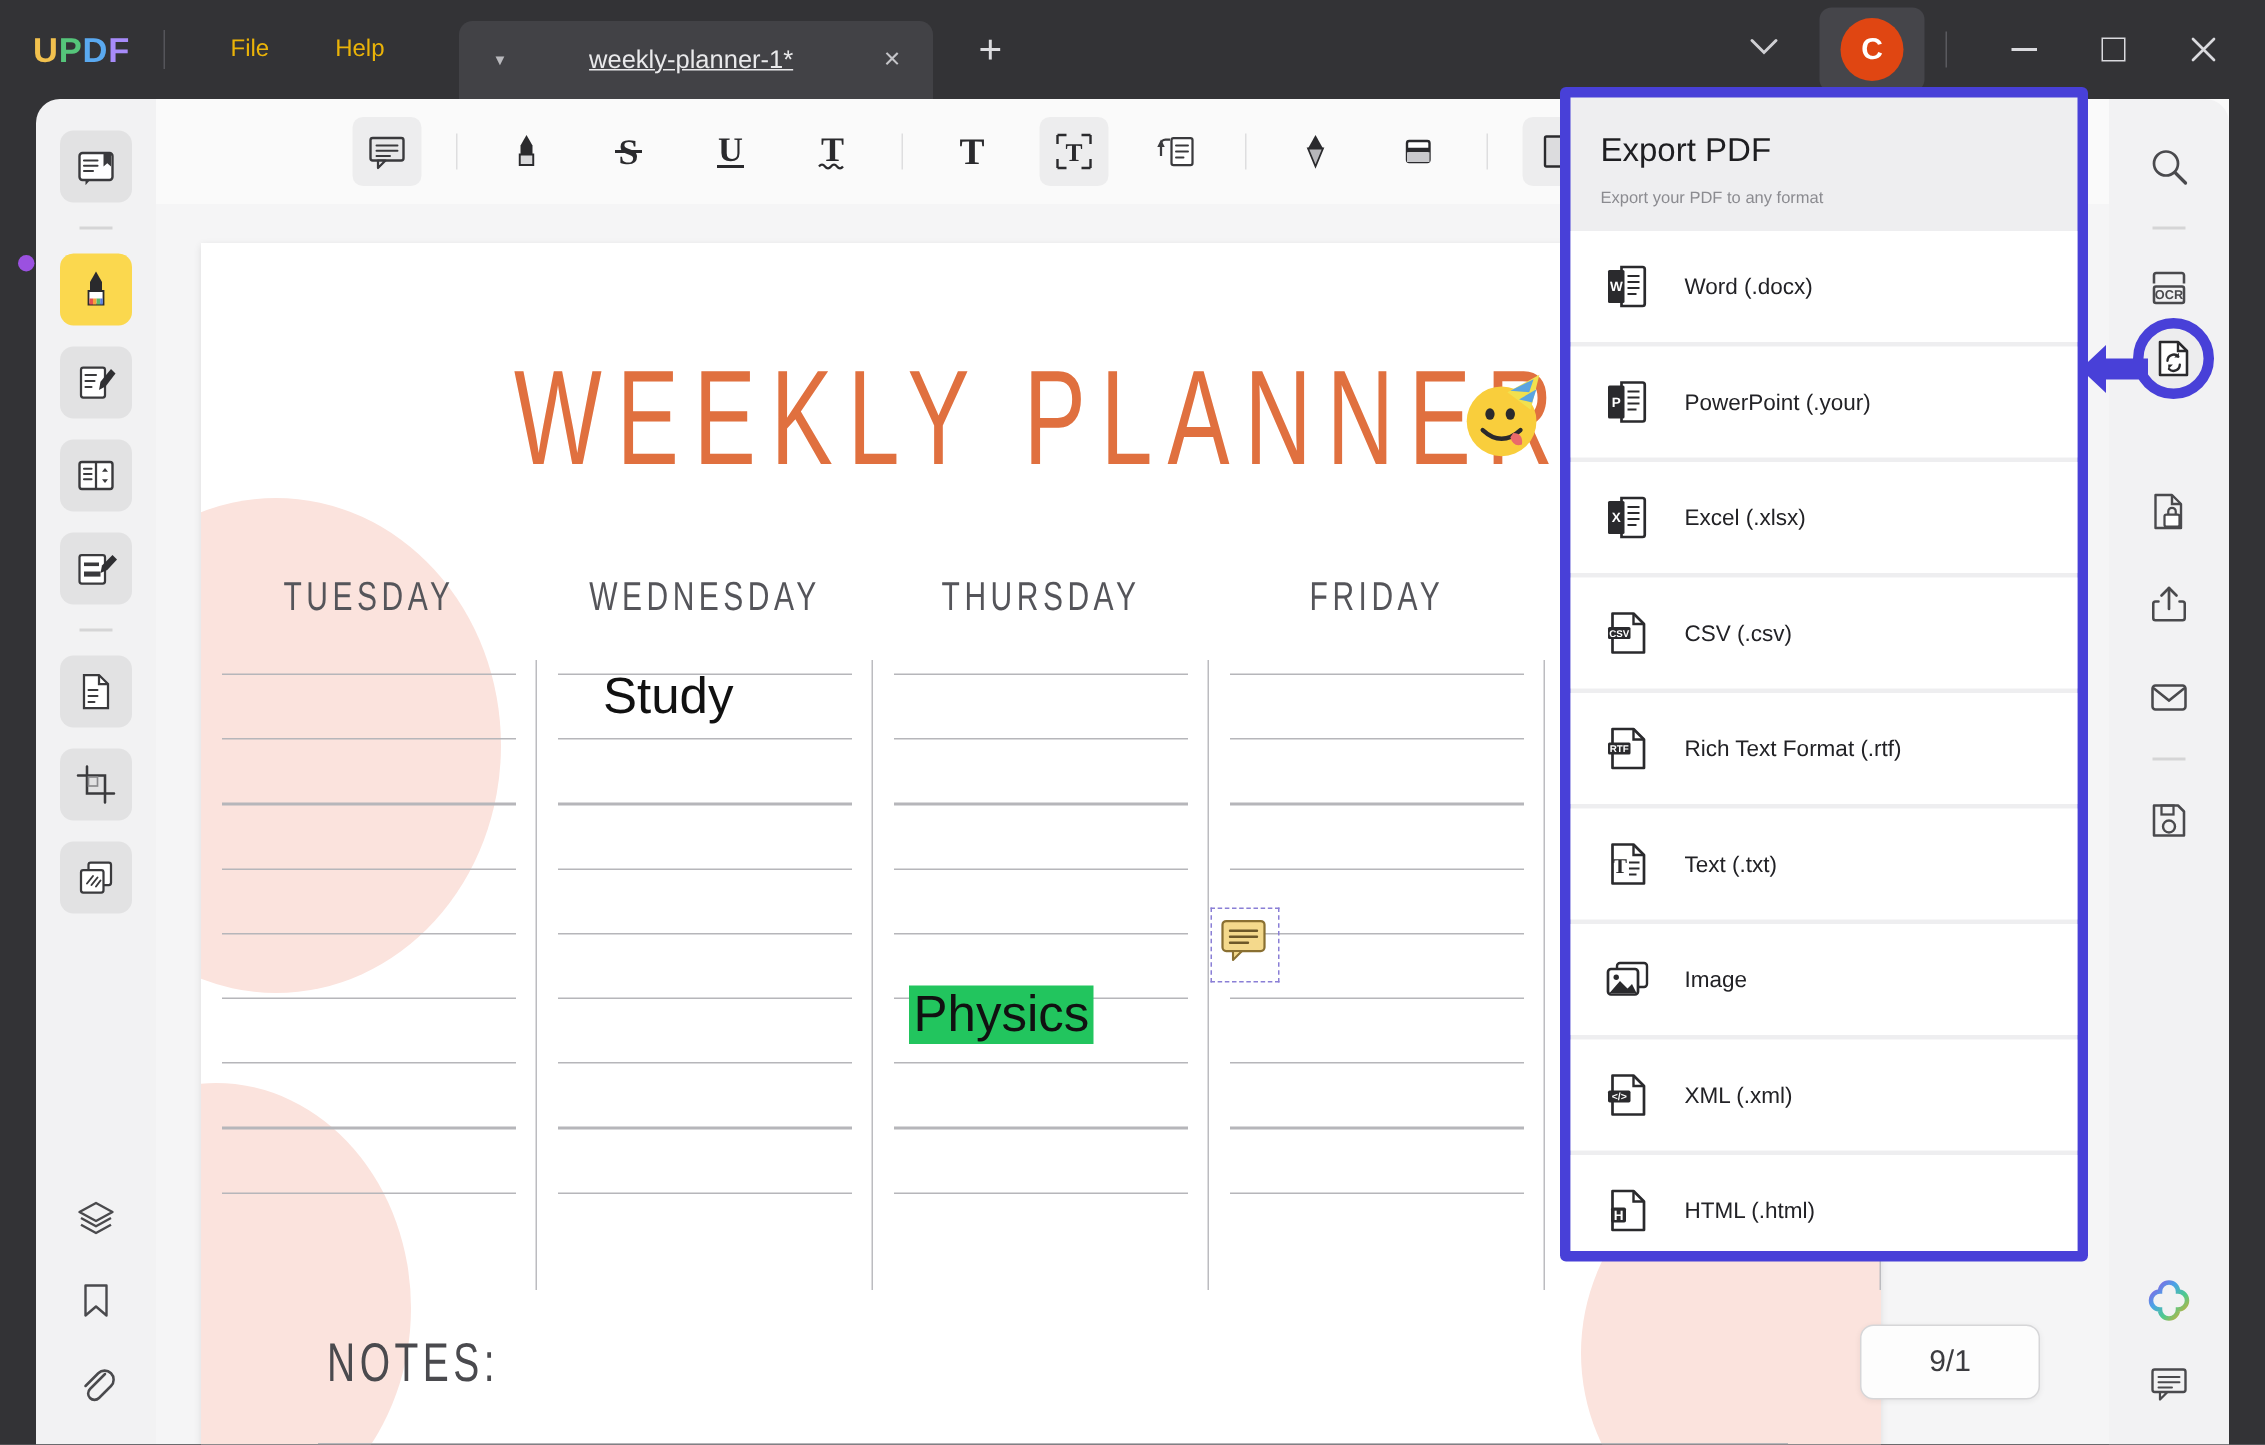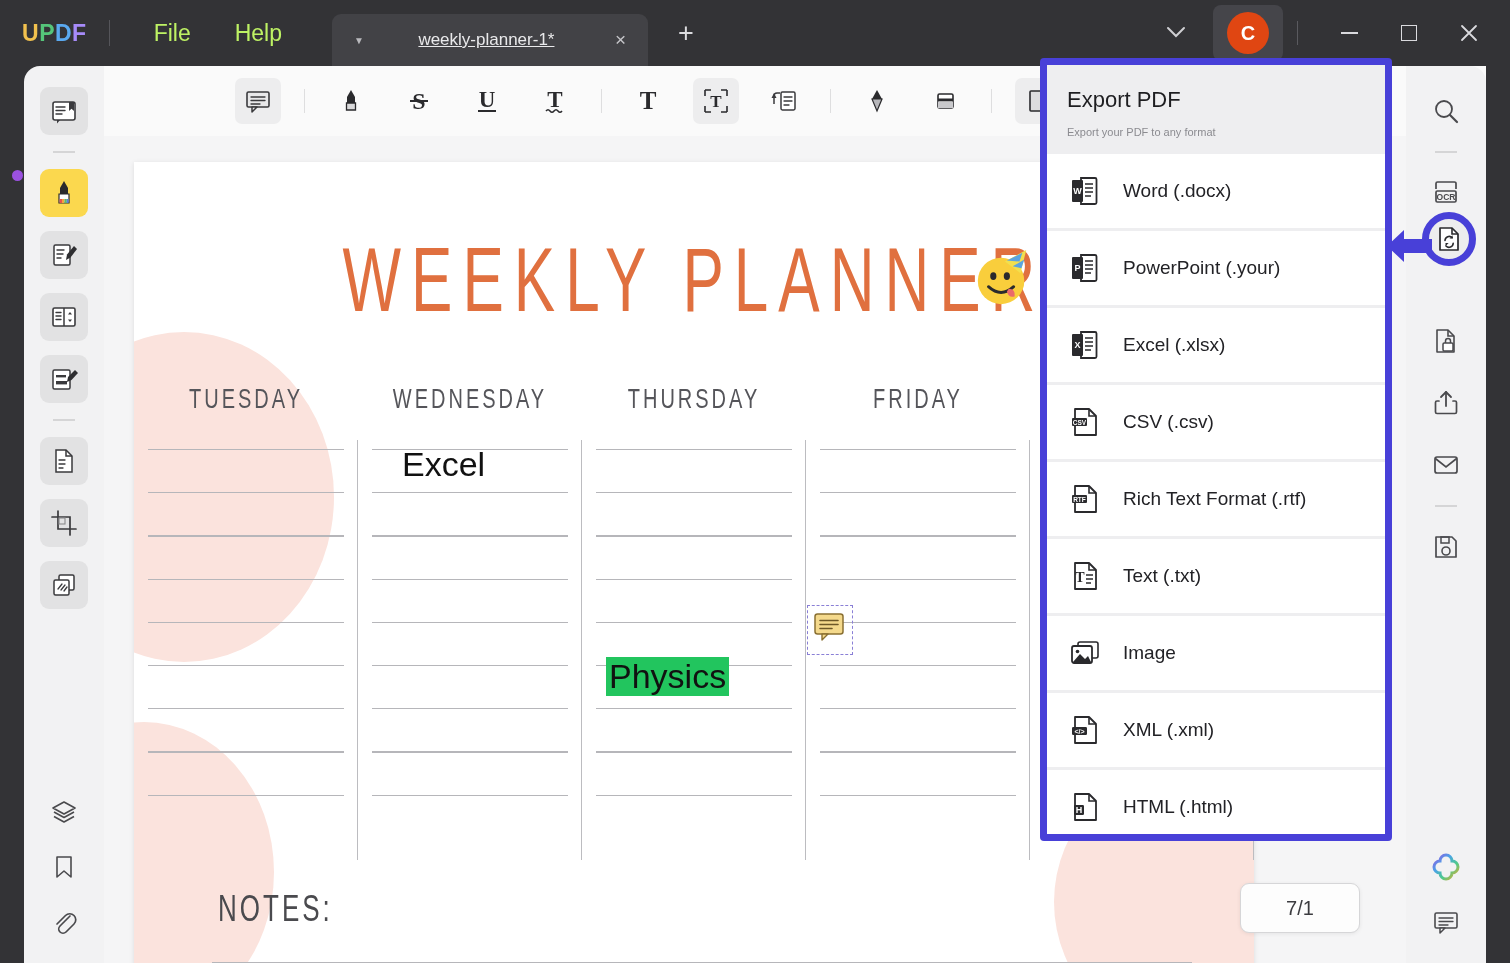--- a/index.html
+++ b/index.html
@@ -28,21 +28,21 @@
     font-size: 23px; font-weight: bold;
     letter-spacing: 0.5px;
     display: flex;
   }
   .logo span { display: inline-block; }
   .tb-div {
     width: 1px; height: 26px; background: #55555a;
     margin: 0 22px;
   }
   .menu-item {
-    font-size: 23px; color: #bef264;
+    font-size: 16px; color: #eab308;
     padding: 6px 22px;
     cursor: default;
   }
   .tab {
     position: relative;
     margin-left: 28px;
     width: 316px; height: 52px;
     background: #424246;
     border-radius: 9px 9px 0 0;
     display: flex; align-items: center;
@@ -276,21 +276,21 @@
   .export-sub { font-size: 11px; color: #8b8b90; margin-top: 13px; }
   .export-list { flex: 1; }
   .export-row {
     height: 74px; background: #ffffff;
     display: flex; align-items: center;
     padding-left: 22px;
     margin-bottom: 3px;
     cursor: pointer;
   }
   .fmt-icon { width: 32px; height: 32px; margin-right: 22px; flex-shrink:0;}
-  .fmt-label { font-size: 19px; color: #222226; }
+  .fmt-label { font-size: 15px; color: #222226; }
 
   
   .blue-arrow {
     position: absolute; left: 1386px; top: 228px;
     z-index: 50;
   }
   .focus-ring {
     position: absolute; left: 1422px; top: 212px;
     width: 54px; height: 54px;
     border: 7px solid #4840d8;
@@ -573,21 +573,21 @@
               <div class="line"></div>
               <div class="line"></div>
           </div>
         </div>
 
         <div class="day-col">
           <div class="day-name">WEDNESDAY</div>
           <div class="col-div"></div>
           <div class="lines">
             <div class="line" style="position:relative">
-              <span class="study-text">Excel</span>
+              <span class="study-text">Study</span>
             </div>
             <div class="line"></div>
               <div class="line"></div>
             <div class="line"></div>
               <div class="line"></div>
               <div class="line"></div>
             <div class="line"></div>
               <div class="line"></div>
               <div class="line"></div>
           </div>
@@ -651,21 +651,21 @@
           <path d="M9 22 L9 28 L15 22 Z" fill="#f4d98c" stroke="#8a7032" stroke-width="1.4" stroke-linejoin="round"></path>
         </svg>
       </div>
 
       <div class="notes">
         <div class="notes-label">NOTES:</div>
       </div>
       <div class="notes-line"></div>
     </div>
 
-    <div class="page-ind">7/1</div>
+    <div class="page-ind">9/1</div>
   </div>
 
   <div class="rightrail">
     <div class="rail-btn">
       <svg width="28" height="28" viewBox="0 0 28 28">
         <circle cx="12" cy="12" r="8" fill="none" stroke="#4a4a4d" stroke-width="1.8"></circle>
         <path d="M18 18 L25 25" stroke="#4a4a4d" stroke-width="2.2" stroke-linecap="round"></path>
       </svg>
     </div>
     <div class="rail-sep"></div>

